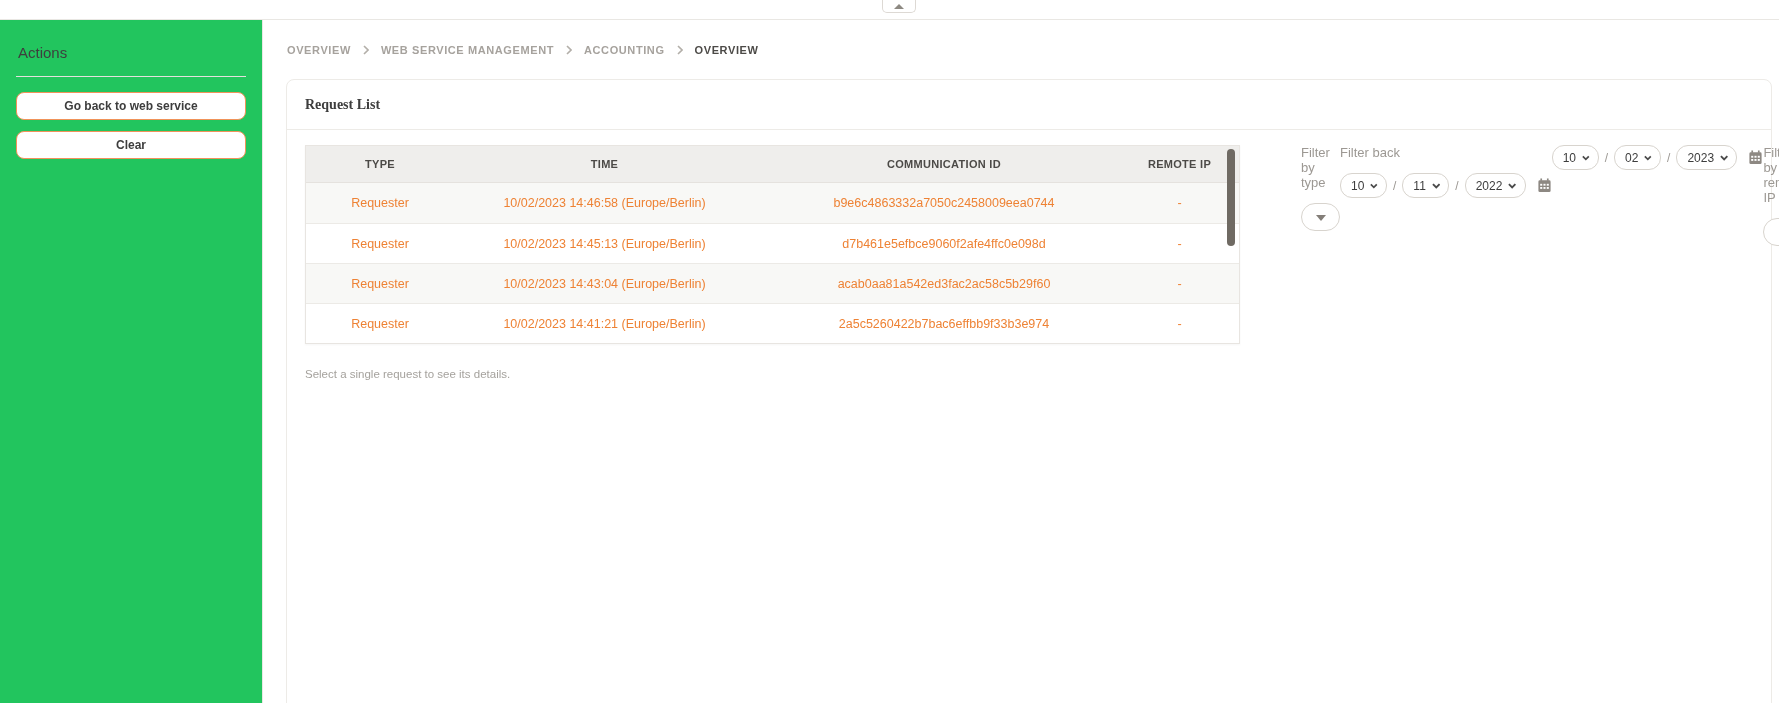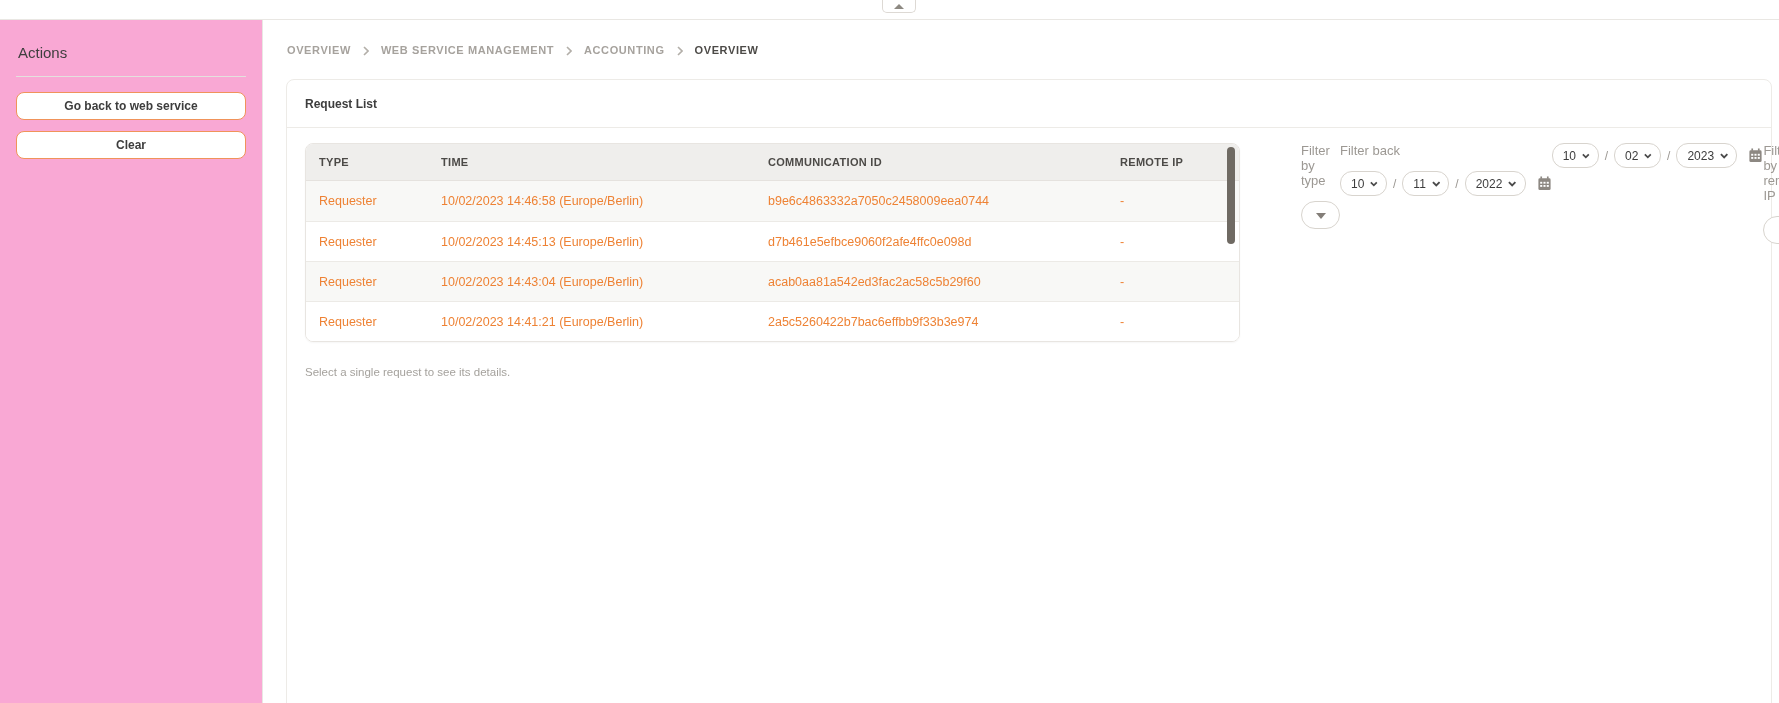--- a/index.html
+++ b/index.html
@@ -9,48 +9,48 @@
   
   .topbar { position:relative; height:20px; background:#fff; border-bottom:1px solid #e9e7e3; }
   .collapse-tab { position:absolute; left:882px; top:0; width:34px; height:13px;
                   background:#fff; border:1px solid #ddd9d4; border-top:none;
                   border-radius:0 0 5px 5px; display:flex; align-items:center; justify-content:center; cursor:pointer; }
   .tri-up { width:0; height:0; border-left:5px solid transparent; border-right:5px solid transparent;
             border-bottom:5px solid #8d8982; }
 
   
   .layout { display:flex; height:683px; }
-  .sidebar { width:263px; flex:0 0 263px; border-right:1px solid #e9e7e3; padding:24px 16px 0 16px; background:#f9a8d4; }
+  .sidebar { width:263px; flex:0 0 263px; border-right:1px solid #e9e7e3; padding:24px 16px 0 16px; background:#22c55e; }
   .sidebar h2 { font-size:15px; font-weight:400; color:#3e3e3e; padding-left:2px; }
   .sidebar .divider { height:1px; background:#e4e1dd; margin-top:15px; }
   .action-btn { display:block; width:100%; height:28px; margin-top:15px; background:#fff;
                 border:1px solid #f0935a; border-radius:8px; font-size:12px; font-weight:700;
                 color:#3d3d3d; cursor:pointer; font-family:"Liberation Sans", sans-serif; }
   .action-btn + .action-btn { margin-top:11px; }
 
   main { flex:1; padding:24px 7px 0 23px; }
 
   
-  .breadcrumb { display:flex; align-items:flex-end; gap:12px; font-size:11px; font-weight:700;
+  .breadcrumb { display:flex; align-items:center; gap:12px; font-size:11px; font-weight:700;
                 letter-spacing:.6px; color:#a6a29d; padding-left:1px; }
   .breadcrumb .bc { cursor:pointer; }
   .breadcrumb .bc.active { color:#4c4a47; cursor:default; }
   .bc-chev { stroke:#b3afa9; fill:none; stroke-width:1.6; }
 
   
   .card { margin-top:23px; border:1px solid #edebe7; border-radius:8px; background:#fff;
           min-height:640px; }
   .card-header { padding:17px 18px 16px 18px; border-bottom:1px solid #edebe7; }
-  .card-header h3 { font-size:12px; font-weight:700; color:#3d3d3d; }
+  .card-header h3 { font-size:14px; font-weight:700; color:#3d3d3d;font-family:Liberation Serif, serif; }
   .card-body { display:flex; padding:15px 8px 0 18px; }
 
   
   .table-col { width:935px; flex:0 0 935px; }
-  .rtable { position:relative; border:1px solid #e8e5e1; border-radius:8px; overflow:hidden;
-            box-shadow:0 1px 2px rgba(0,0,0,.04); }
+  .rtable { position:relative; border:1px solid #e8e5e1; border-radius:0; overflow:hidden;
+            box-shadow:0 1px 2px rgba(0,0,0,.04);text-align:center; }
   .thead, .trow { display:grid; grid-template-columns:122px 327px 352px 1fr; padding-left:13px; align-items:center; }
   .thead { height:37px; background:#efeeec; border-bottom:1px solid #e5e2de;
            font-size:11px; font-weight:700; color:#4c4a47; letter-spacing:.3px; }
   .trow { height:40px; font-size:12.5px; color:#ee8234; cursor:pointer; background:#fff; }
   .trow + .trow { border-top:1px solid #eceae6; }
   .trow:nth-child(even) { background:#f8f8f6; }
   .sb-thumb { position:absolute; right:4px; top:3px; width:8px; height:97px;
               background:#6f6a63; border-radius:4px; cursor:grab; }
   .hint { margin-top:24px; font-size:11.5px; color:#a5a29d; }
 

